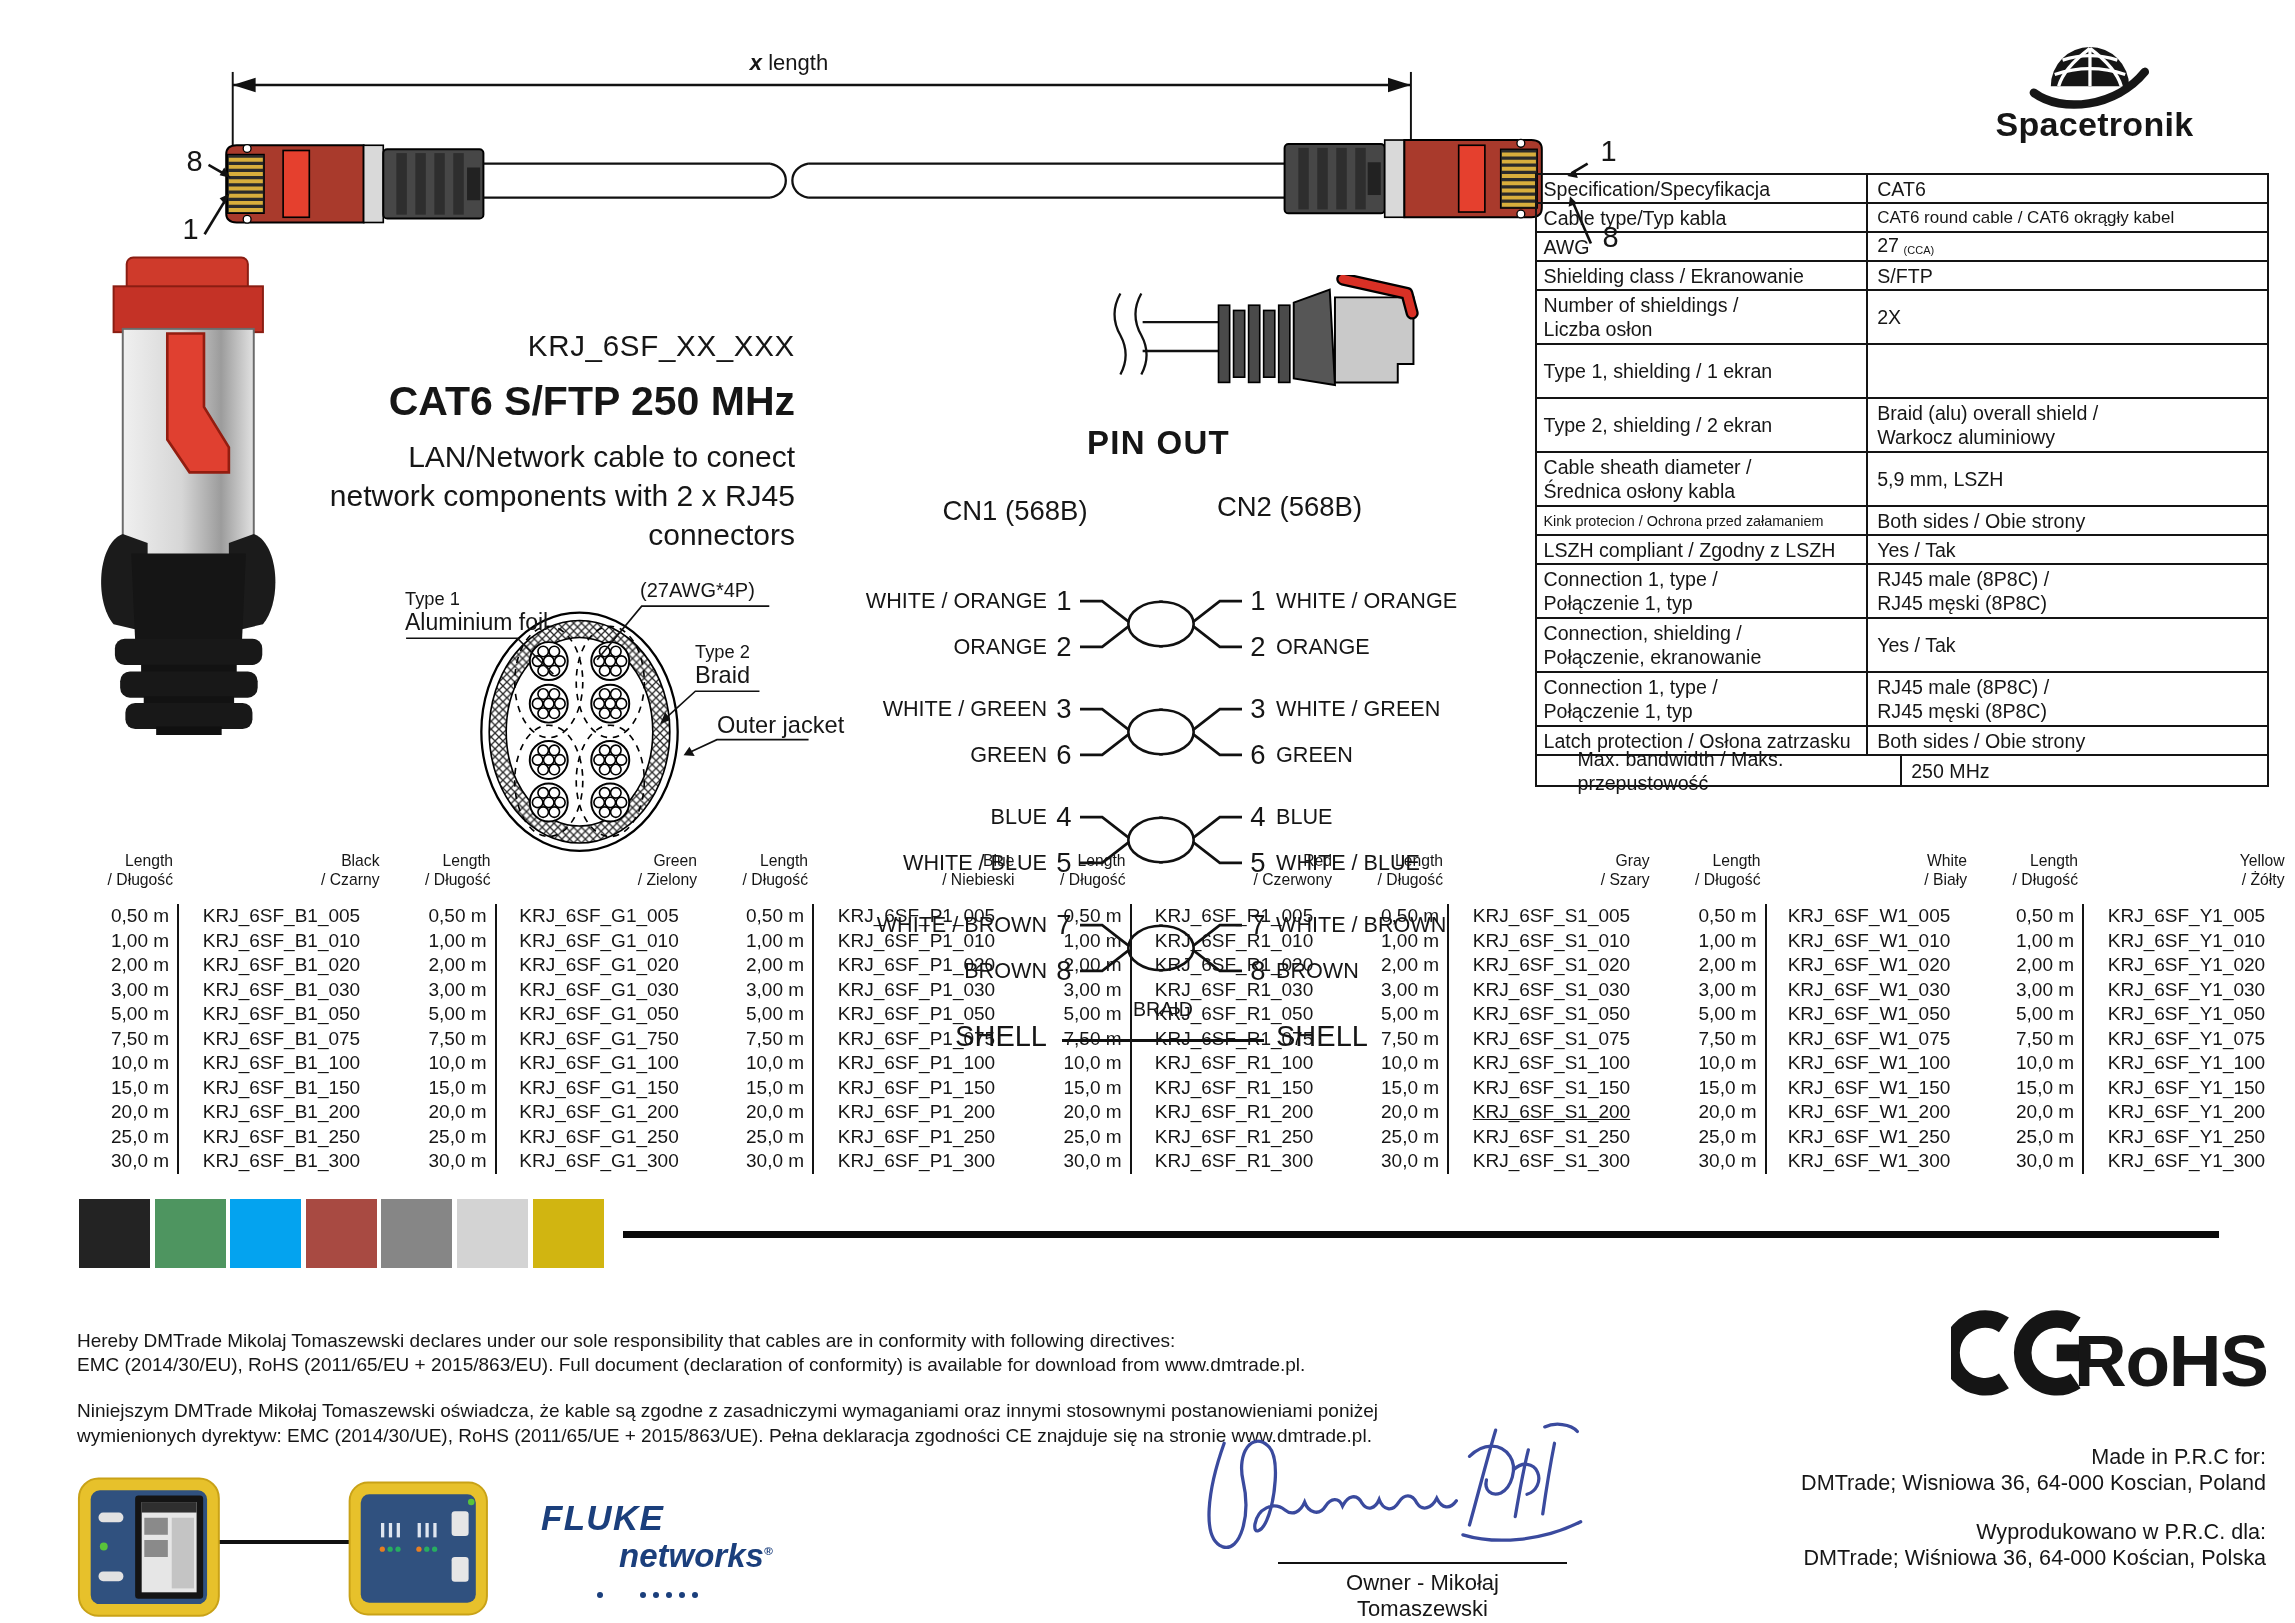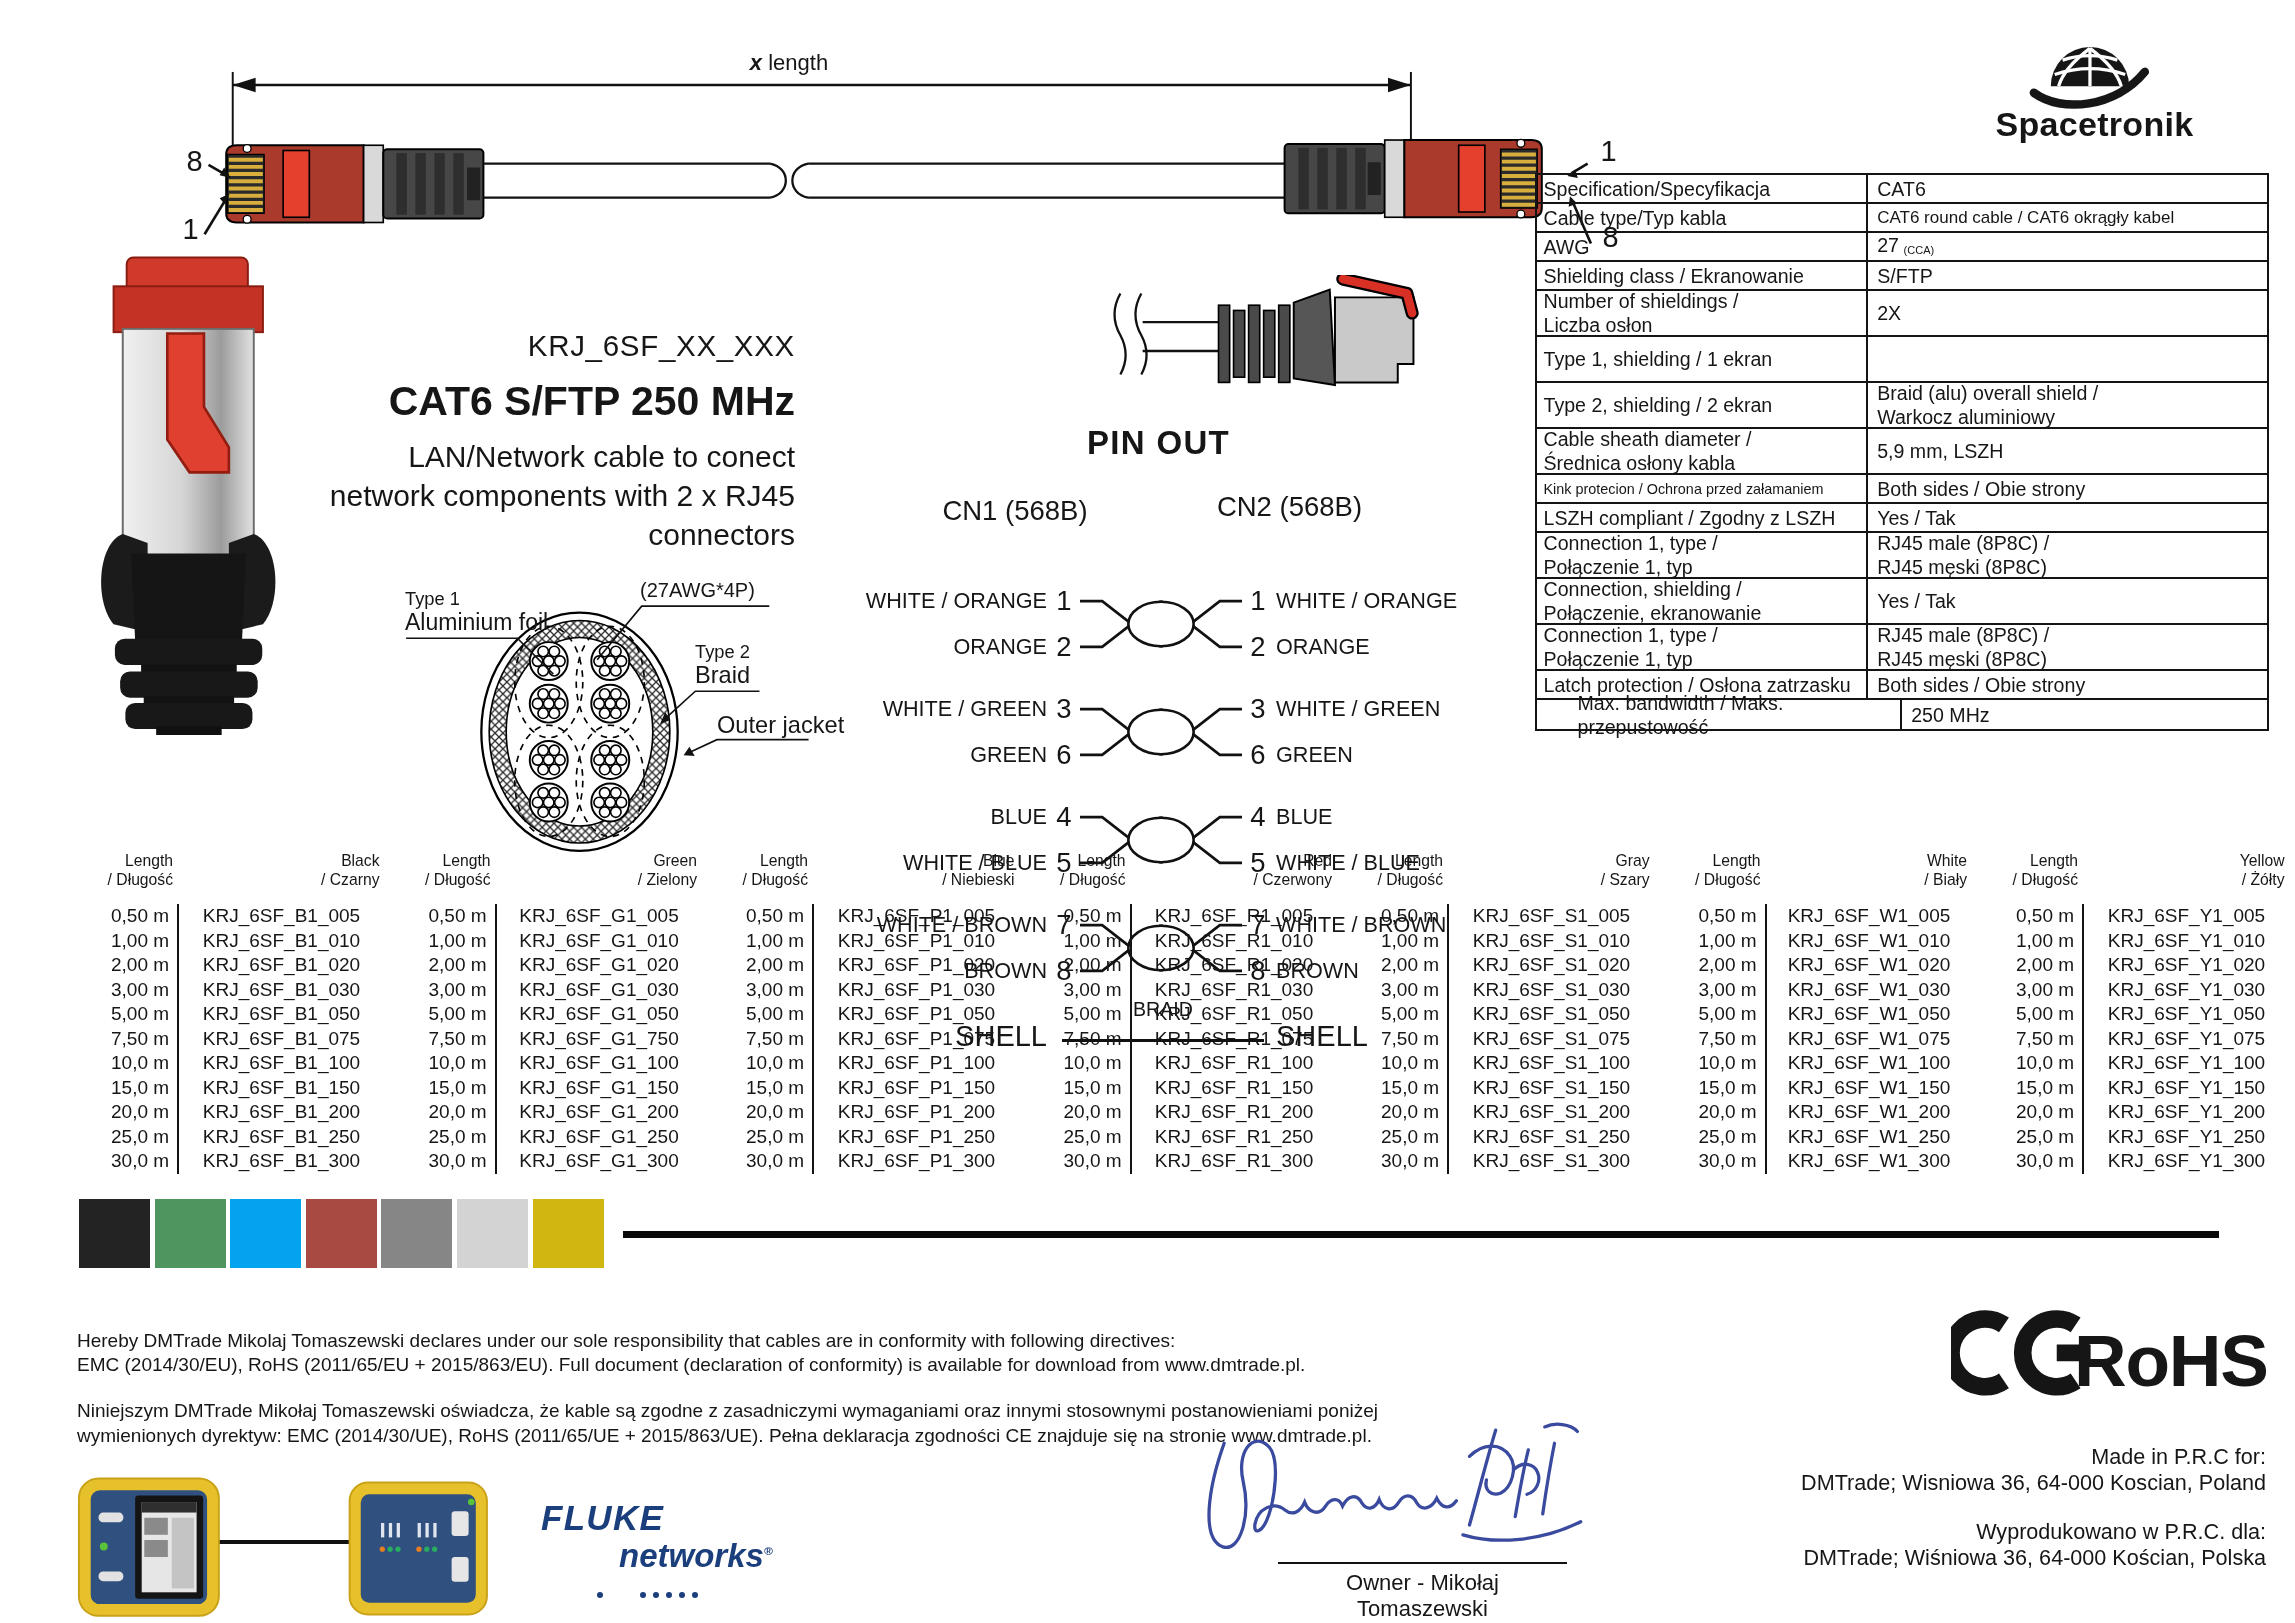--- a/index.html
+++ b/index.html
@@ -4,21 +4,21 @@
 <style>
   html,body{margin:0;padding:0;background:#fff;}
   #page{position:relative;width:2295px;height:1623px;background:#ffffff;overflow:hidden;
         font-family:"Liberation Sans",sans-serif;color:#161616;}
   .abs{position:absolute;}
   .r{text-align:right;} .c{text-align:center;}
   
   #spec{position:absolute;left:1535px;top:173px;width:734px;border:2px solid #141414;box-sizing:border-box;}
   .spec-row{display:flex;border-bottom:2px solid #141414;box-sizing:border-box;}
   .spec-row:last-child{border-bottom:none;padding-left:34px;}
-  .h1{height:29px;} .h2{height:46px;}
+  .h1{height:29px;} .h2{height:54px;}
   .spec-label{width:331px;border-right:2px solid #141414;box-sizing:border-box;padding:0.7px 3.9px 0.7px 6.5px;
               display:flex;flex-direction:column;justify-content:center;font-size:19.6px;line-height:24px;}
   .spec-value{flex:1;padding:0.7px 3.9px 0.7px 9.2px;display:flex;flex-direction:column;justify-content:center;
               font-size:19.6px;line-height:24px;}
   .small-label{font-size:14.4px;}
   .small-value{font-size:17px;}
   .suffix{font-size:11px;margin-left:4.6px;position:relative;top:2px;}
   
   #ptable{position:absolute;left:75px;top:846px;display:flex;gap:13px;}
   .pt-group{display:grid;grid-template-columns:98px 10.5px 196px;grid-template-rows:58px repeat(11,24.5px);}
@@ -580,21 +580,21 @@
         <div class="pt-code" style="grid-row: 5;">KRJ_6SF_S1_030</div>
         <div class="pt-len" style="grid-row: 6;">5,00 m</div>
         <div class="pt-code" style="grid-row: 6;">KRJ_6SF_S1_050</div>
         <div class="pt-len" style="grid-row: 7;">7,50 m</div>
         <div class="pt-code" style="grid-row: 7;">KRJ_6SF_S1_075</div>
         <div class="pt-len" style="grid-row: 8;">10,0 m</div>
         <div class="pt-code" style="grid-row: 8;">KRJ_6SF_S1_100</div>
         <div class="pt-len" style="grid-row: 9;">15,0 m</div>
         <div class="pt-code" style="grid-row: 9;">KRJ_6SF_S1_150</div>
         <div class="pt-len" style="grid-row: 10;">20,0 m</div>
-        <div class="pt-code" style="grid-row: 10;">KRJ_6SF_S1_200</div>
+        <div class="pt-code" style="grid-row: 10; text-decoration: underline;">KRJ_6SF_S1_200</div>
         <div class="pt-len" style="grid-row: 11;">25,0 m</div>
         <div class="pt-code" style="grid-row: 11;">KRJ_6SF_S1_250</div>
         <div class="pt-len" style="grid-row: 12;">30,0 m</div>
         <div class="pt-code" style="grid-row: 12;">KRJ_6SF_S1_300</div>
       </div>
       <div class="pt-group">
         <div class="pt-lh">
           <div>Length</div>
           <div>/ Długość</div>
         </div>

